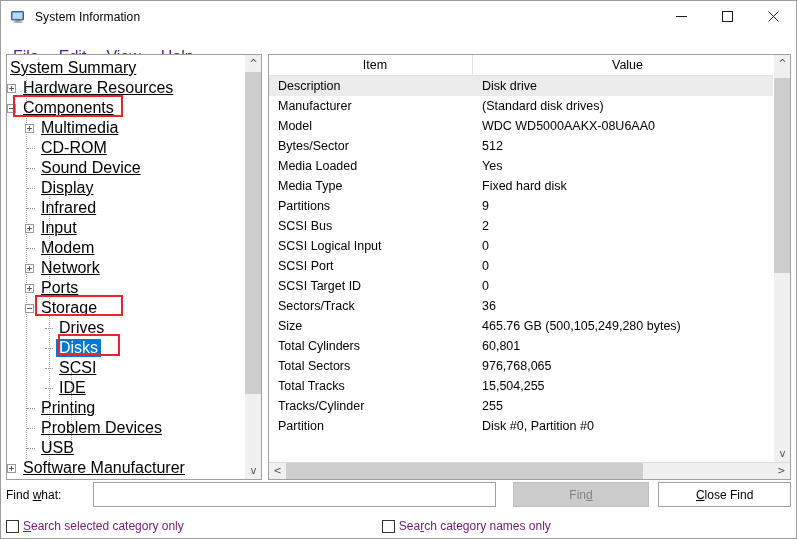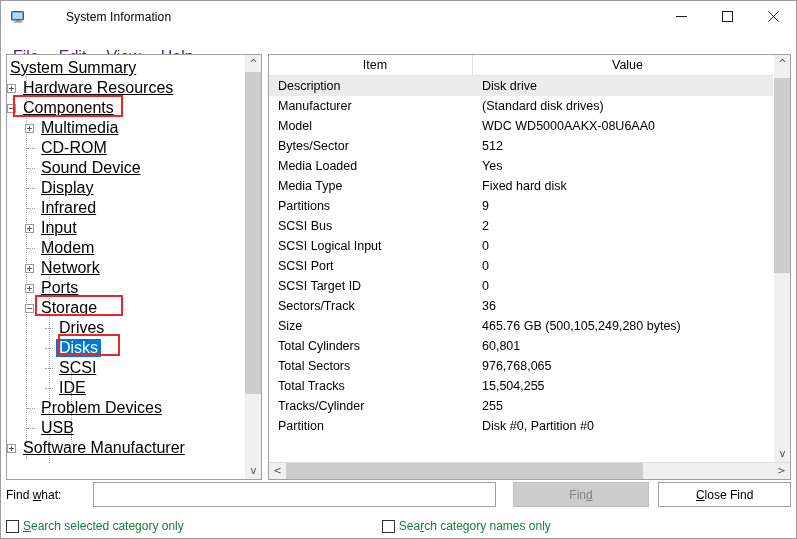--- a/index.html
+++ b/index.html
@@ -23,21 +23,20 @@
   }
 
   
   #titlebar {
     height: 31px;
     flex: 0 0 31px;
     background: #ffffff;
     display: flex;
     align-items: center;
     position: relative;
-    gap: 31px;
   }
   #app-icon {
     width: 16px; height: 16px;
     margin-left: 9px;
     position: relative;
     flex: 0 0 16px;
   }
   #title-text {
     margin-left: 9px;
     font-size: 12px;
@@ -311,21 +310,21 @@
     align-items: center;
     font-size: 12px;
   }
   .cbox {
     width: 13px; height: 13px;
     border: 1px solid #333333;
     background: #ffffff;
     flex: 0 0 13px;
     margin-right: 4px;
   }
-  .cwrap { display: flex; align-items: center; white-space: nowrap; color: #15803d; }
+  .cwrap { display: flex; align-items: center; white-space: nowrap; color: #701a75; }
   #cwrap2 { margin-left: 198px; }
   u.acc { text-decoration: underline; }
 </style>
 </head>
 <body>
 
 <div id="window">
 
   <div id="titlebar">
     <span id="app-icon">
@@ -452,20 +451,25 @@
             </div>
             <div class="tnode">
               <span class="spacer"></span>
               <span class="spacer"></span>
               <span class="stub"></span>
               <span class="tlabel">IDE</span>
             </div>
             <div class="tnode">
               <span class="spacer"></span>
               <span class="stub"></span>
+              <span class="tlabel">Printing</span>
+            </div>
+            <div class="tnode">
+              <span class="spacer"></span>
+              <span class="stub"></span>
               <span class="tlabel">Problem Devices</span>
             </div>
             <div class="tnode">
               <span class="spacer"></span>
               <span class="stub"></span>
               <span class="tlabel">USB</span>
             </div>
             <div class="tnode">
               <span class="exp plus"></span>
               <span class="tlabel">Software Manufacturer</span>

